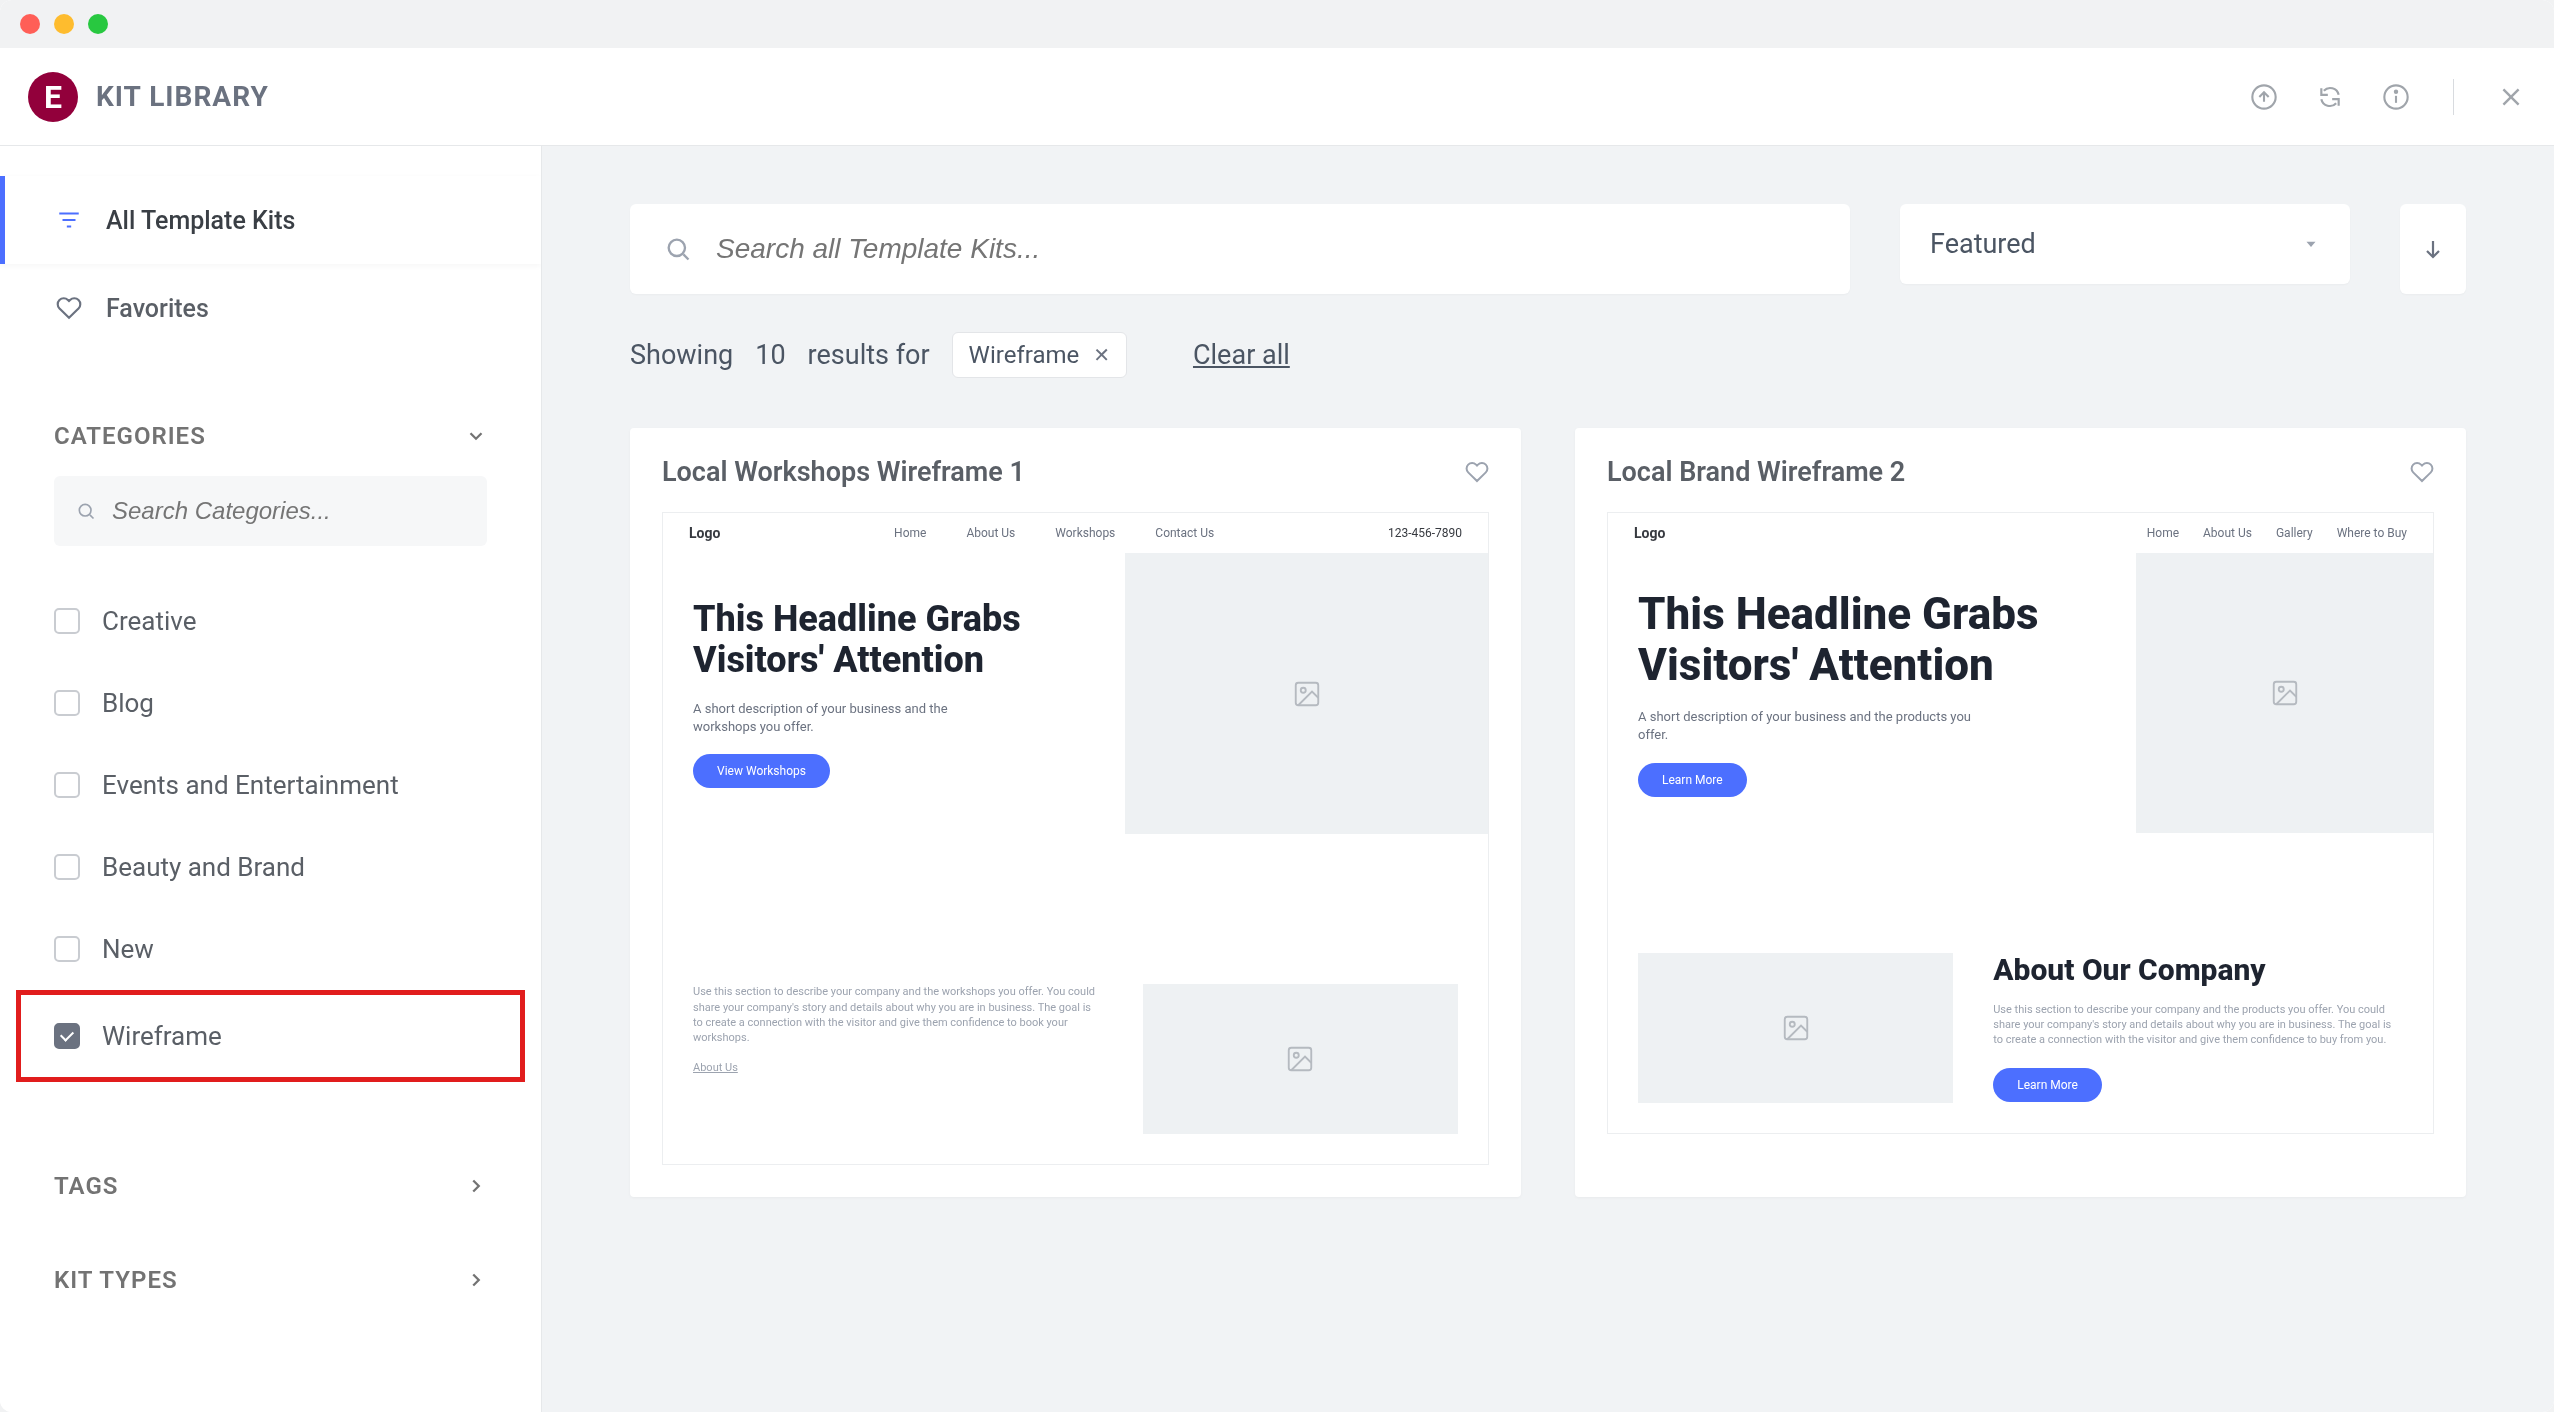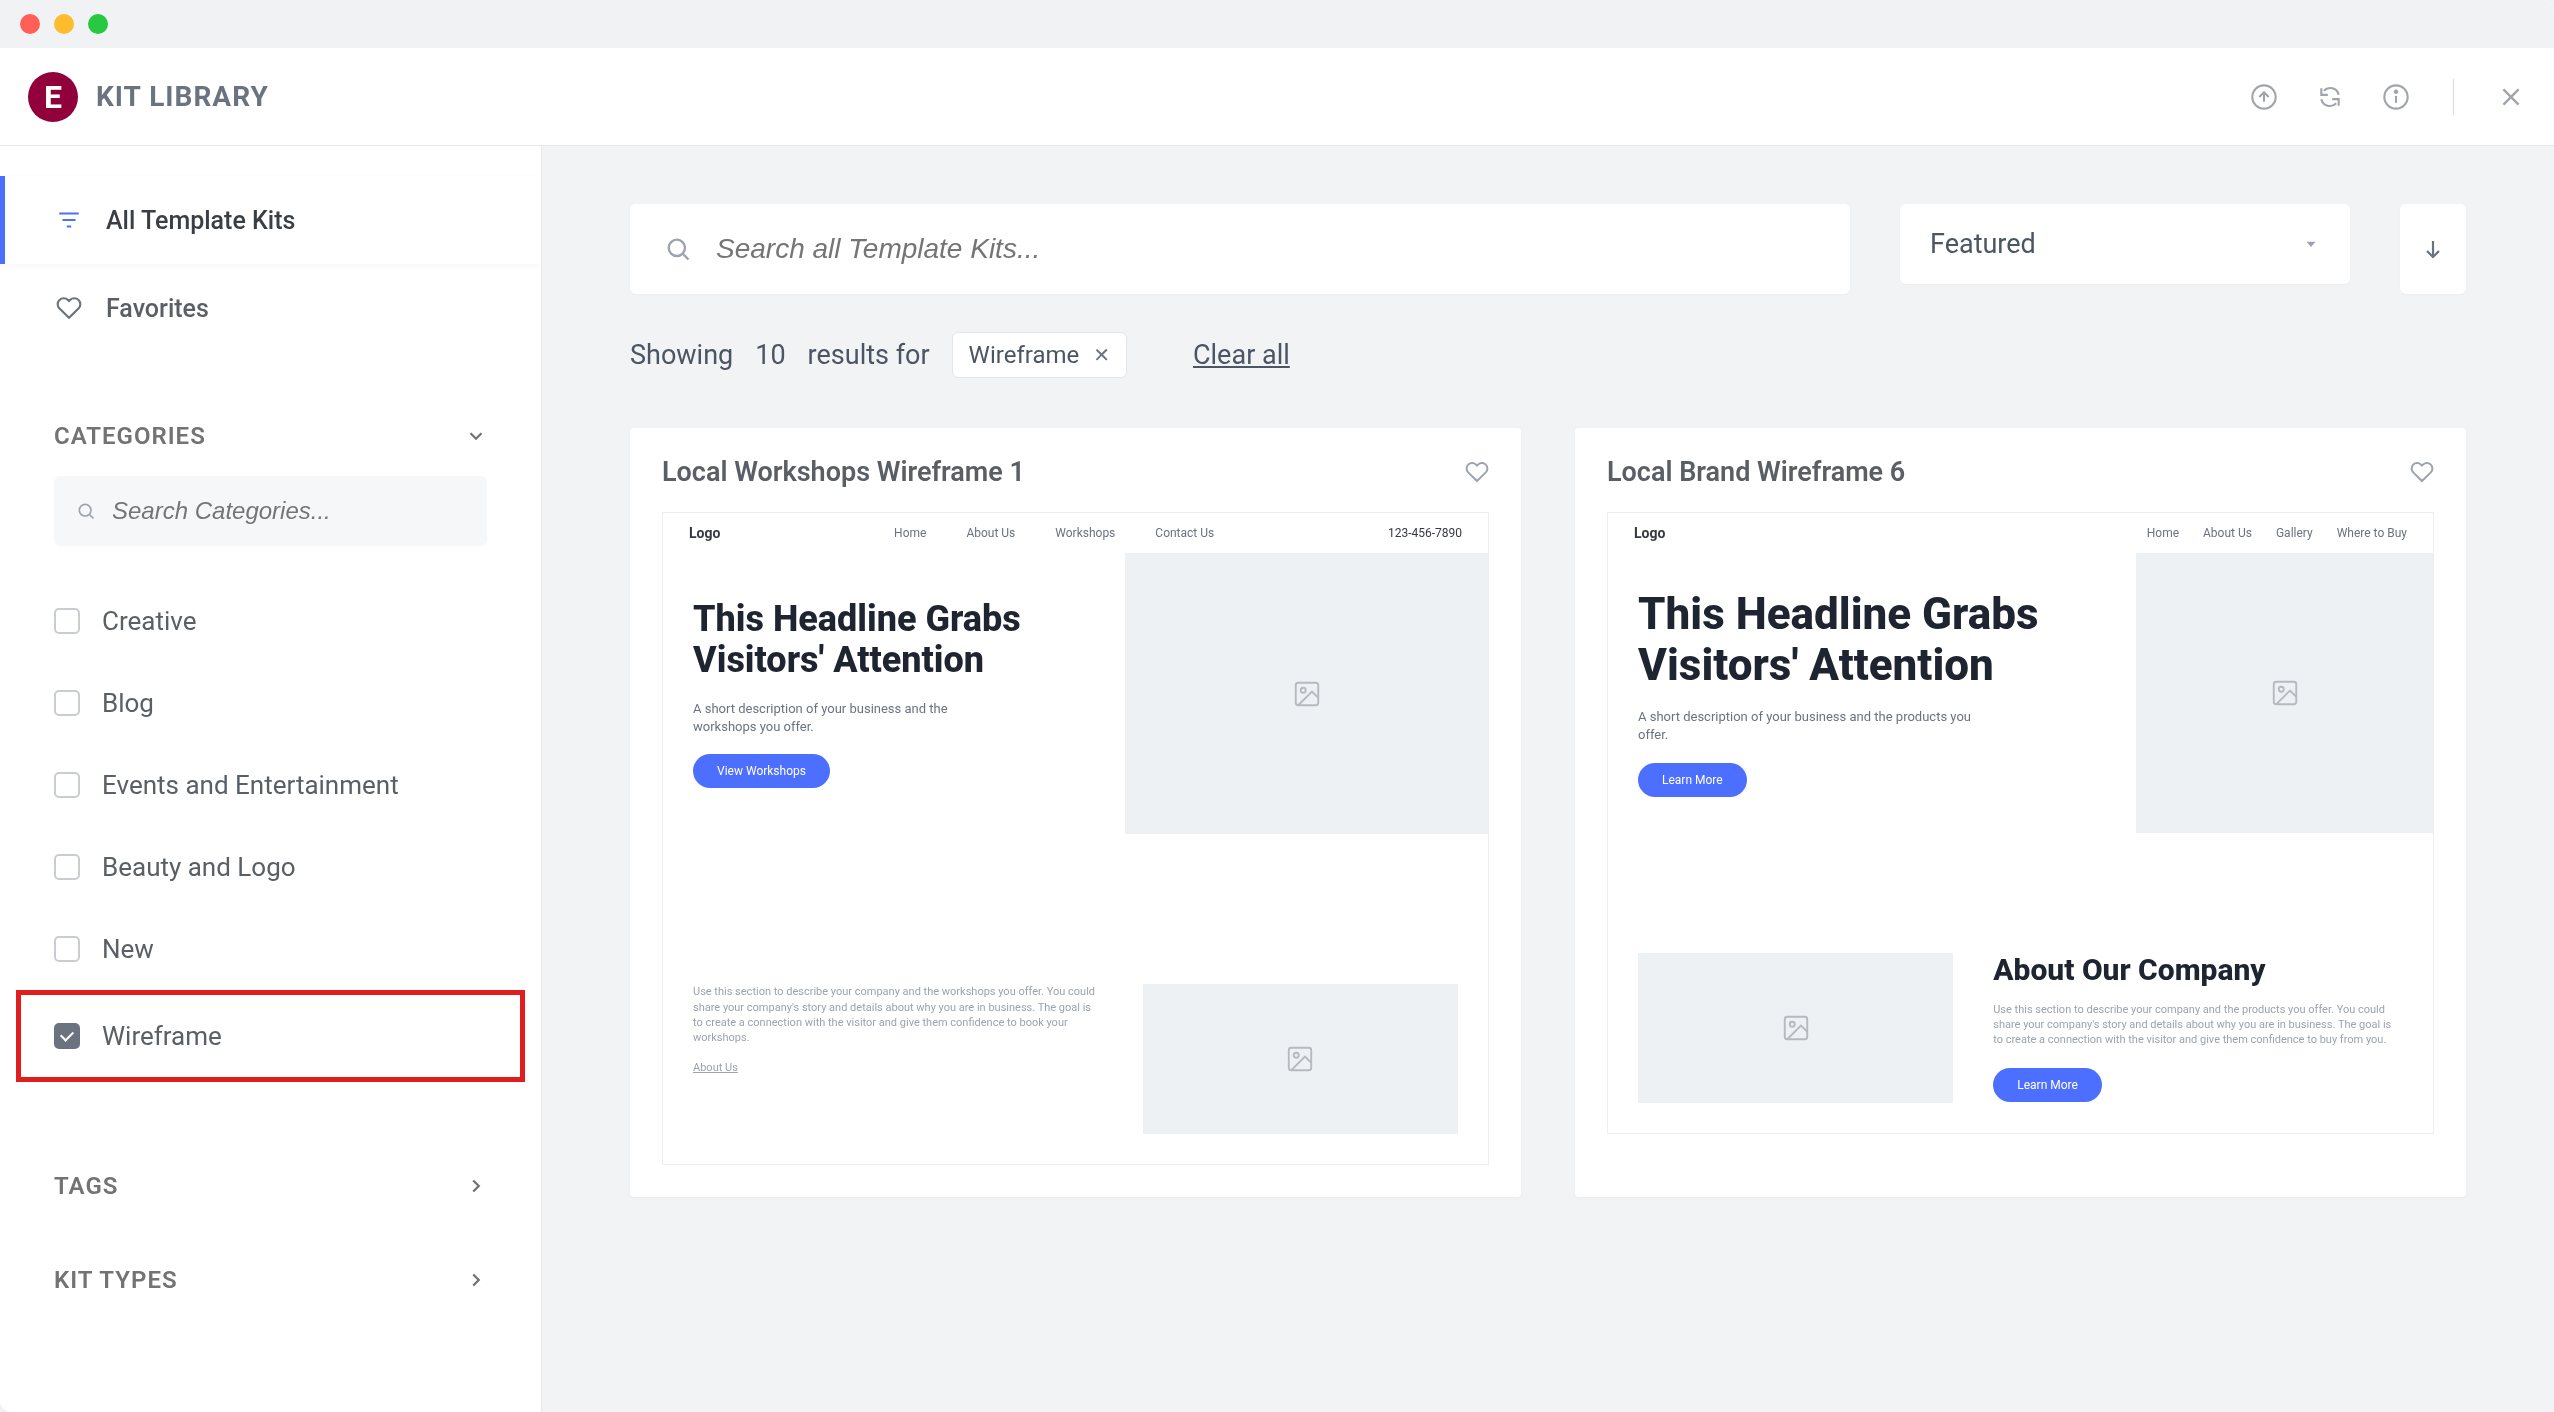--- a/index.html
+++ b/index.html
@@ -197,21 +197,21 @@
       <div class="cat-row">
         <span class="chk"></span>
         <span>Blog</span>
       </div>
       <div class="cat-row">
         <span class="chk"></span>
         <span>Events and Entertainment</span>
       </div>
       <div class="cat-row">
         <span class="chk"></span>
-        <span>Beauty and Logo</span>
+        <span>Beauty and Brand</span>
       </div>
       <div class="cat-row">
         <span class="chk"></span>
         <span>New</span>
       </div>
       <div class="cat-row highlight">
         <span class="chk checked"></span>
         <span>Wireframe</span>
       </div>
 
@@ -319,21 +319,21 @@
                     <circle cx="9" cy="9" r="2"></circle>
                     <path d="M21 15l-5-5L5 21"></path>
                   </svg>
               </div>
             </div>
           </div>
         </div>
 
         <div class="card">
           <div class="card-head">
-            <span class="card-title">Local Brand Wireframe 6</span>
+            <span class="card-title">Local Brand Wireframe 2</span>
             <span class="fav">
               <svg width="24" height="24" viewBox="0 0 24 24" fill="none" stroke="currentColor" stroke-width="2">
                   <path d="M20.8 4.6a5.5 5.5 0 00-7.8 0L12 5.6l-1-1a5.5 5.5 0 00-7.8 7.8l1 1L12 21l7.8-7.6 1-1a5.5 5.5 0 000-7.8z"></path>
                 </svg>
             </span>
           </div>
           <div class="wf">
             <div class="wf-nav">
               <strong>Logo</strong>
               <span class="navlinks" style="gap:24px">

